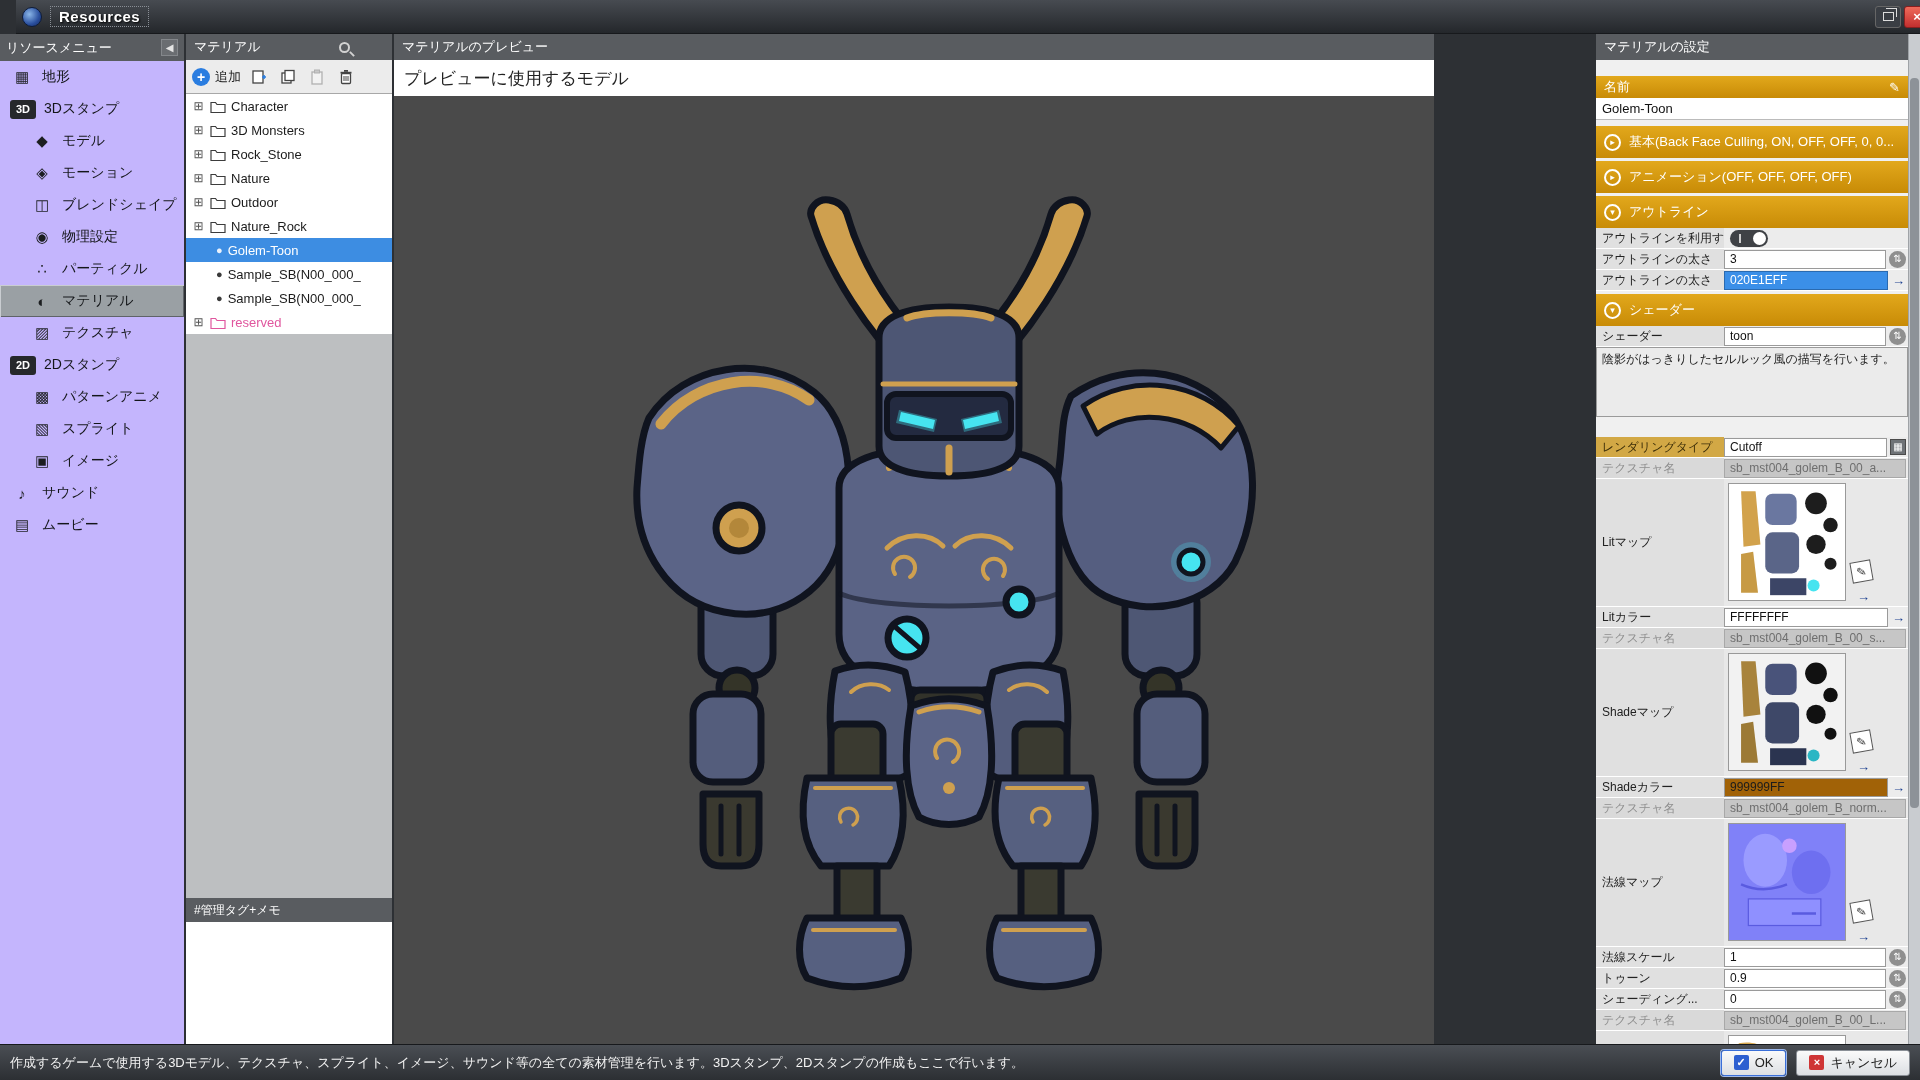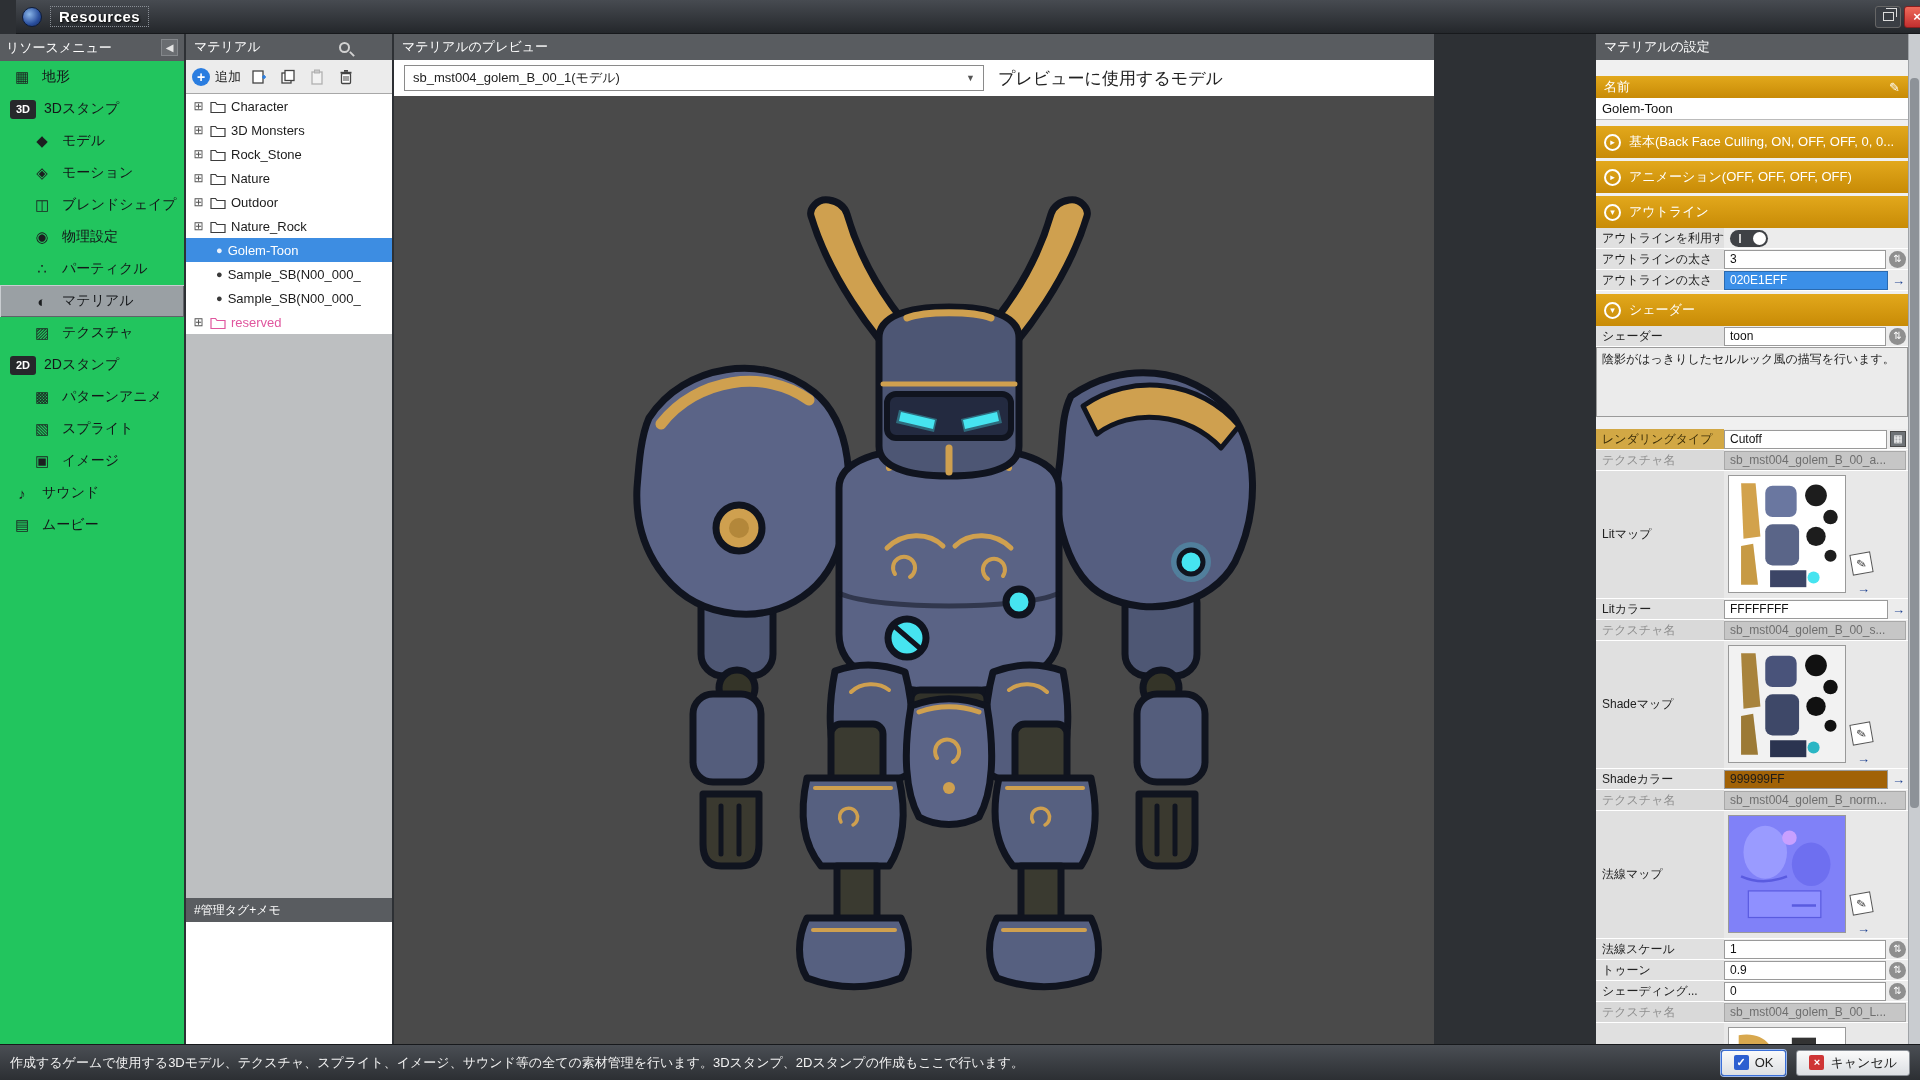--- a/index.html
+++ b/index.html
@@ -17,21 +17,21 @@
   .winbtns{margin-left:auto;display:flex;gap:3px;align-items:center}
   .winbtn{width:26px;height:22px;display:flex;align-items:center;justify-content:center;
     border:1px solid #666;border-radius:3px;color:#ddd;font-size:13px}
   .winbtn.restore{background:#3a3e44}
   .resticon{position:relative;width:11px;height:9px;border:1px solid #ddd;background:#3a3e44}
   .resticon::before{content:"";position:absolute;left:2px;top:-5px;width:10px;height:8px;
     border:1px solid #ddd;border-bottom:none;border-left:none}
   .winbtn.close{background:linear-gradient(#ef6a5a,#c22f2f);border-color:#8a1f1f;color:#fff;font-weight:bold}
 
   
-  .sidebar{position:absolute;left:0;top:34px;width:184px;height:1010px;background:#22c55e}
+  .sidebar{position:absolute;left:0;top:34px;width:184px;height:1010px;background:#c4b5fd}
   .shead{height:27px;background:#595c60;color:#fff;font-size:13px;display:flex;align-items:center;padding:0 6px}
   .collapse-btn{margin-left:auto;color:#e4e4e4;font-size:10px;border:1px solid #84878b;width:17px;height:17px;
     display:flex;align-items:center;justify-content:center;background:#6a6d71}
   .sitem{height:32px;display:flex;align-items:center;gap:8px;padding-left:10px;color:#141619;font-size:14px}
   .sitem.ind{padding-left:30px}
   .sitem.selected{background:#9aa0a4;box-shadow:inset 1px 1px 0 #c9cdd1, inset -1px -1px 0 #5f6368}
   .sicon{width:24px;height:22px;display:flex;align-items:center;justify-content:center;font-size:15px;color:#1c1e20;flex:none}
   .sicon.badge{background:#26282b;color:#fff;font-size:11px;font-weight:bold;border-radius:3px;width:26px;height:19px}
 
   
@@ -93,21 +93,21 @@
     padding:0 5px;color:#111;white-space:nowrap;overflow:hidden;min-width:0}
   .field.blue{background:#3b8fe8;color:#fff;border-color:#2a6ab0}
   .field.gray{background:#a16207;color:#1c1c1c}
   .field.dis{background:#c6c6c6;color:#6e6e6e;border-color:#a8a8a8}
   .stepper{width:17px;height:17px;border-radius:50%;background:#8f8f8f;color:#fff;font-size:10px;
     display:flex;align-items:center;justify-content:center;flex:none;line-height:1}
   .arrow{color:#1b3f8f;font-size:13px;flex:none;width:15px;text-align:center}
   .srow.dis .lbl{color:#8e8e8e;background:#d9d9d9}
   .desc{height:70px;background:#ebebeb;border:1px solid #9a9a9a;font-size:12px;color:#222;
     padding:3px 5px;flex:none}
-  .rendrow{margin-top:12px}
+  .rendrow{margin-top:20px}
   .rendrow .lbl{background:#d2a845;color:#3c2e08}
   .rendicon{width:16px;height:16px;background:#6f7377;color:#fff;font-size:10px;display:flex;
     align-items:center;justify-content:center;flex:none;border:1px solid #4a4a4a;line-height:1}
   .maprow{display:flex;height:128px;flex:none;border-bottom:1px solid #fff;font-size:12px}
   .maprow .lbl{width:128px;background:#e0e0e0;display:flex;align-items:center;padding:0 6px;flex:none;color:#222}
   .thumbzone{flex:1;background:#e8e8e8;position:relative;min-width:0;overflow:hidden}
   .thumb{position:absolute;left:4px;top:4px;width:118px;height:118px;border:1px solid #999;background:#fff}
   .editicon{position:absolute;right:36px;bottom:24px;width:21px;height:21px;background:#fff;border:1px solid #555;
     transform:rotate(-10deg);display:flex;align-items:center;justify-content:center;font-size:12px;color:#333}
   .thumbarrow{position:absolute;right:38px;bottom:2px;color:#1b3f8f;font-size:13px}
@@ -324,24 +324,20 @@
   <div class="treegap"></div>
   <div class="memohead">#管理タグ+メモ</div>
   <div class="memo"></div>
 </div>
 
 <div class="preview">
   <div class="phead">
     <span>マテリアルのプレビュー</span>
   </div>
   <div class="pvtoolbar">
-    <span class="dropdown">
-      <span>sb_mst004_golem_B_00_1(モデル)</span>
-      <span class="dd-arrow">▼</span>
-    </span>
     <span class="pvhint">プレビューに使用するモデル</span>
   </div>
   <div class="pvarea">
     <svg class="golem" width="720" height="890" viewBox="0 0 720 890">
       <g stroke="#10141f" stroke-width="7" stroke-linejoin="round" stroke-linecap="round">
 
         <path d="M318,205 C282,168 240,110 222,50 C220,43 228,32 240,34 C252,36 256,42 258,48 C274,104 306,150 344,188 Z" fill="#cfa04f"></path>
         <path d="M402,205 C438,168 480,110 498,50 C500,43 492,32 480,34 C468,36 464,42 462,48 C446,104 414,150 376,188 Z" fill="#cfa04f"></path>
 
         <rect x="112" y="415" width="72" height="95" rx="22" fill="#4e5774"></rect>

